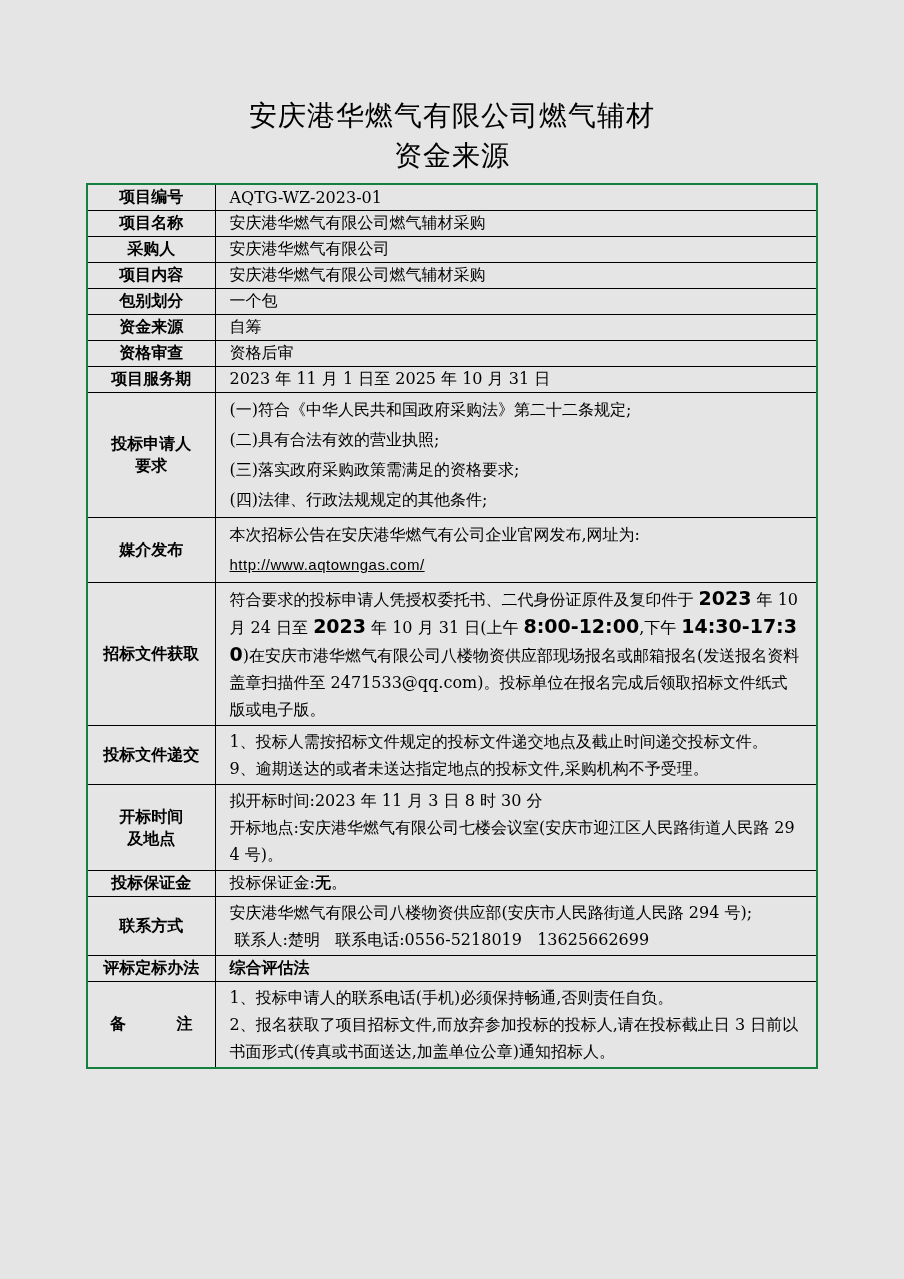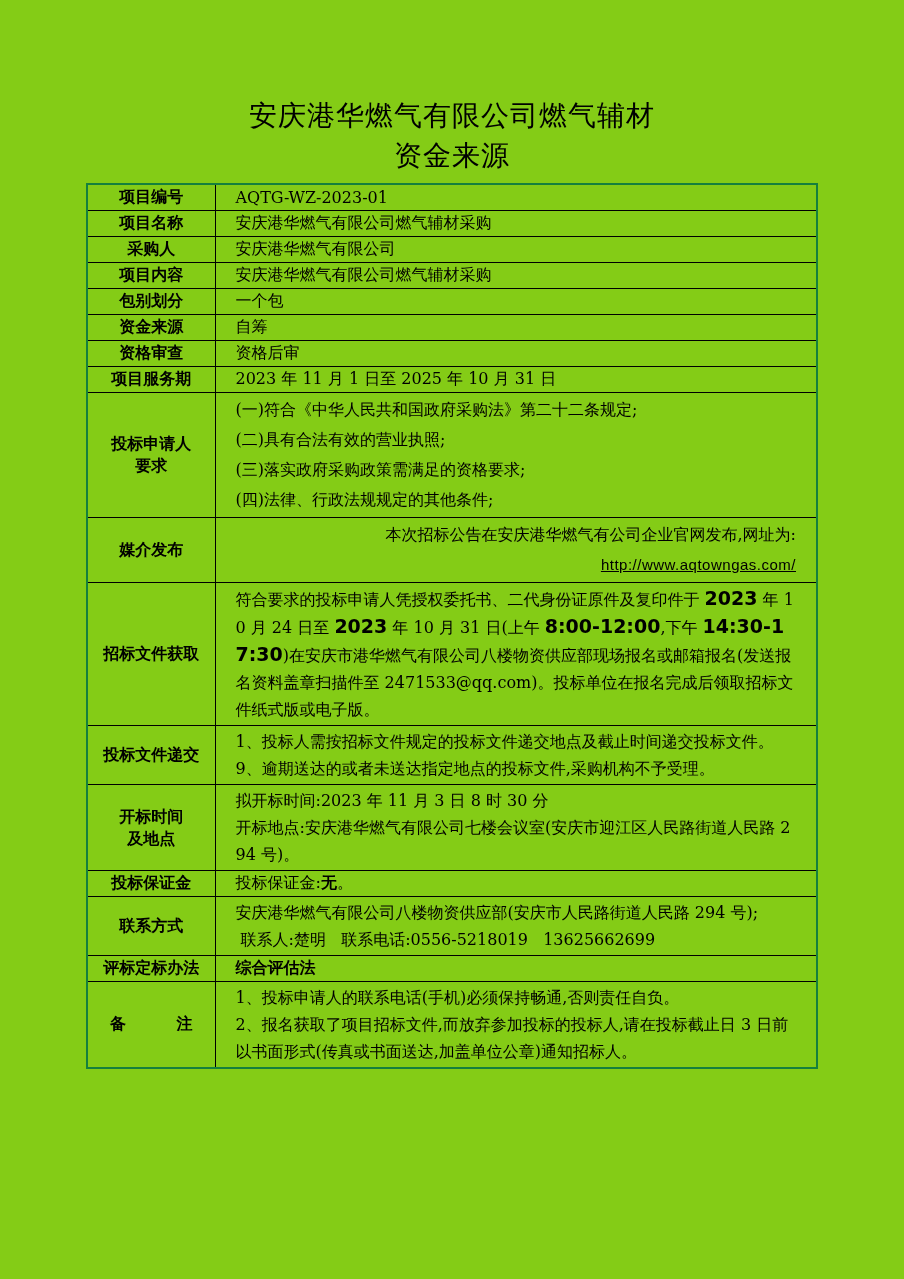--- a/index.html
+++ b/index.html
@@ -5,21 +5,21 @@
   * { box-sizing: border-box; }
   html, body { margin: 0; padding: 0; }
   body {
     width: 904px;
     height: 1279px;
     background: #ffffff;
     color: #000000;
     font-family: "DejaVu Serif", "Liberation Serif", serif;
     overflow: hidden;
   }
-  .page { width: 904px; height: 1279px; background: #84cc16; }
+  .page { width: 904px; height: 1279px; background: #e5e5e5; }
   .doc-title {
     padding-top: 96px;
     text-align: center;
     font-size: 28px;
     line-height: 40px;
     font-weight: 400;
     letter-spacing: 1px;
   }
   .doc-title .t-line { display: block; }
   table.doc {
@@ -35,32 +35,32 @@
   }
   td.c-label {
     width: 128px;
     font-weight: 700;
     font-size: 16px;
     text-align: center;
     padding: 2px 4px;
   }
   td.c-value {
     font-size: 16px;
-    padding: 2px 20px;
+    padding: 2px 14px;
   }
   tr.sm { height: 25px; }
   .cline {
     margin: 0;
     line-height: 27px;
     white-space: pre-wrap;
     word-break: break-all;
   }
   .req-cell .cline { line-height: 30px; }
   .req-cell { padding-top: 6px; padding-bottom: 6px; }
-  .media-cell .cline { line-height: 30px; text-align: right; }
+  .media-cell .cline { line-height: 30px; }
   .notes-cell { padding-top: 10px; padding-bottom: 12px; }
   .label-2l span { display: block; line-height: 22px; }
   .label-justify {
     display: flex;
     justify-content: space-between;
     padding: 0 18px;
   }
   .bseg {
     font-family: "DejaVu Sans", "Liberation Sans", sans-serif;
     font-weight: 700;

